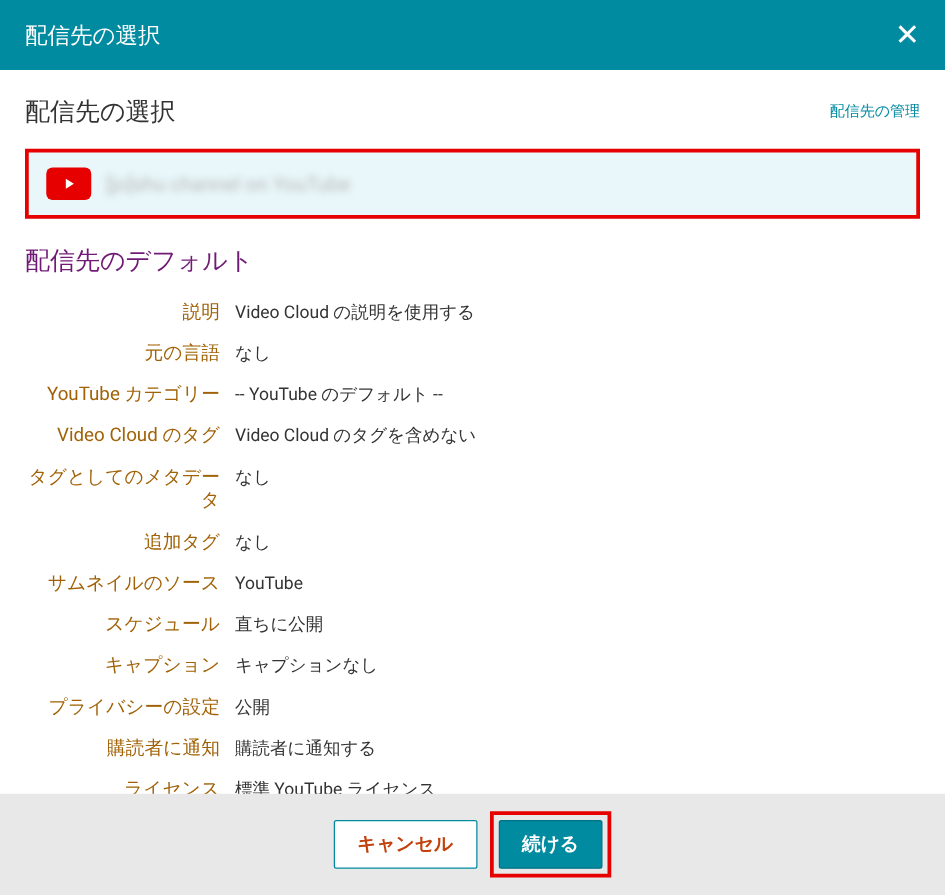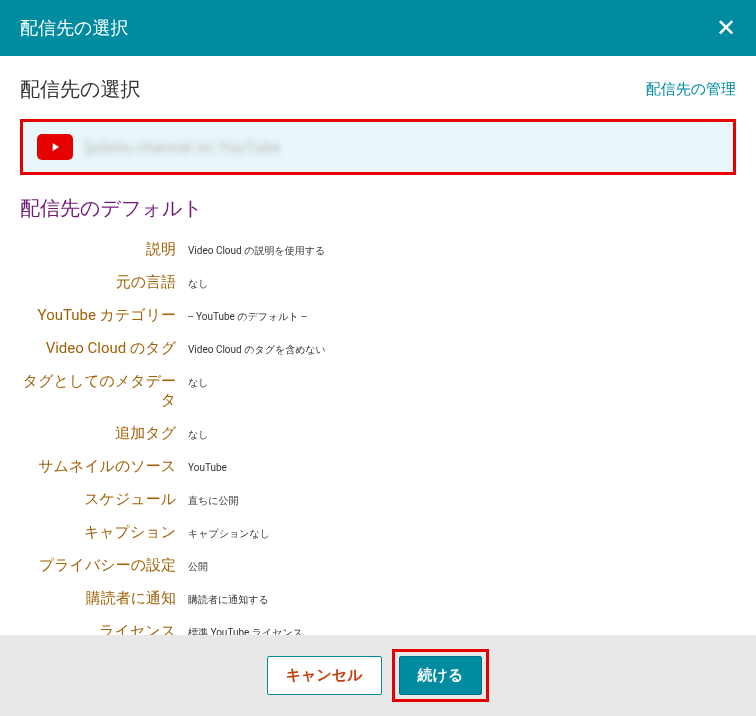--- a/index.html
+++ b/index.html
@@ -40,21 +40,21 @@
       align-items: center;
       margin-bottom: 16px;
     }
     .section-title {
       font-size: 20px;
       color: #333;
       font-weight: 400;
     }
     .manage-link {
       color: #008ba0;
-      font-size: 15px;
+      font-size: 12px;
       cursor: pointer;
     }
     .destination-box {
       border: 3px solid #e60000;
       background: #e9f7fa;
       padding: 12px 14px;
       display: flex;
       align-items: center;
       margin-bottom: 20px;
     }
@@ -92,21 +92,21 @@
     .settings-label {
       width: 168px;
       text-align: right;
       color: #a16207;
       font-size: 15px;
       padding-right: 12px;
       flex-shrink: 0;
     }
     .settings-value {
       color: #333;
-      font-size: 10px;
+      font-size: 14px;
     }
     .footer {
       position: absolute;
       bottom: 0;
       left: 0;
       right: 0;
       background: #e8e8e8;
       padding: 14px;
       display: flex;
       justify-content: center;

